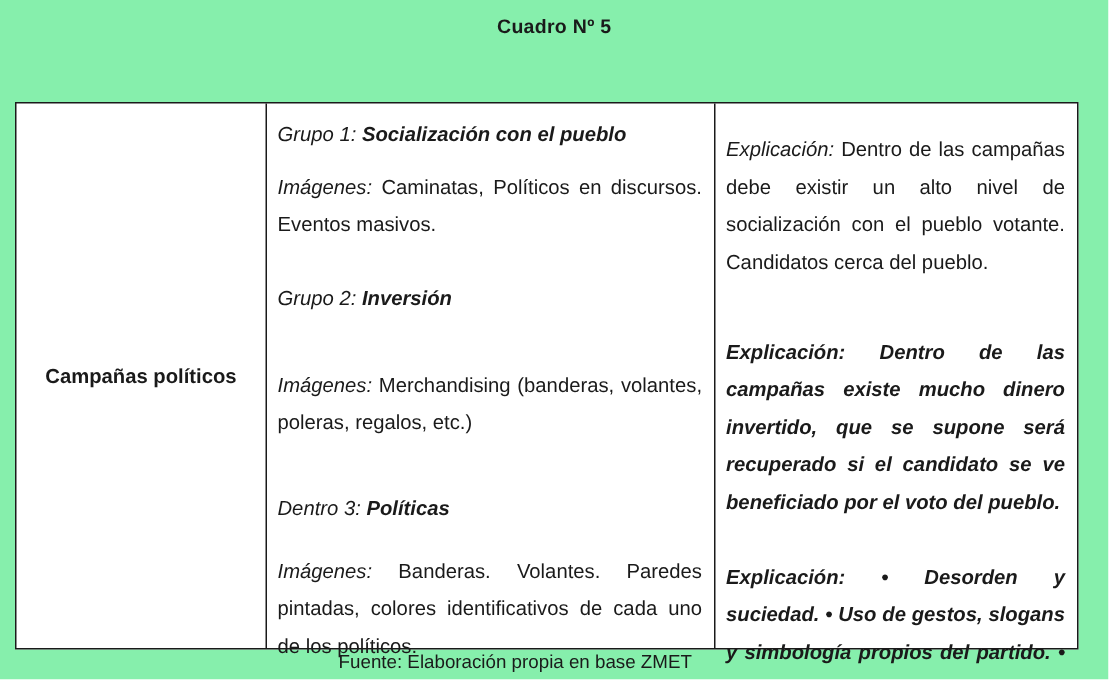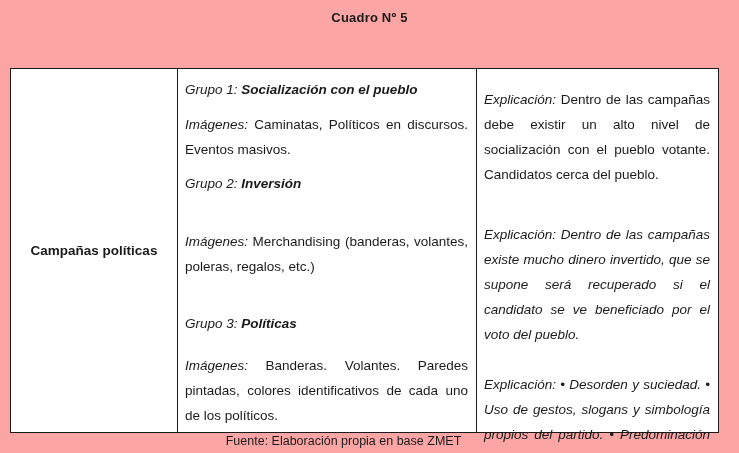--- a/index.html
+++ b/index.html
@@ -4,21 +4,21 @@
 <style>
   * { box-sizing: border-box; }
   html, body {
     margin: 0; padding: 0;
     width: 739px; height: 453px;
     background: #ffffff;
     color: #1a1a1a;
     font-family: "Liberation Sans", sans-serif;
     overflow: hidden;
   }
-  .page { position: relative; width: 739px; height: 453px; background: #fca5a5; }
+  .page { position: relative; width: 739px; height: 453px; background: #86efac; }
 
   .doc-title, .doc-subtitle {
     position: absolute; left: 0; width: 739px;
     text-align: center; font-weight: bold; font-size: 13px;
     letter-spacing: 0.2px;
   }
   .doc-title { top: 10px; }
   .doc-subtitle { top: 38px; }
 
   .tbl {
@@ -43,25 +43,25 @@
   }
   .cell-expl {
     flex: 1;
     padding: 6px 8px 0 7px;
   }
 
   p { margin: 0; font-size: 13.5px; line-height: 25px; }
   .lbl { font-style: italic; }
   .grp-name { font-weight: bold; font-style: italic; }
   .jst { text-align: justify; }
-  .italic-body { font-style: italic; }
+  .italic-body { font-style: italic; font-weight: bold; }
 
   .g1 { margin-top: 2px; }
   .i1 { margin-top: 10px; }
-  .g2 { margin-top: 9px; }
+  .g2 { margin-top: 24px; }
   .i2 { margin-top: 33px; }
   .g3 { margin-top: 32px; }
   .i3 { margin-top: 17px; }
 
   .e1 { margin-top: 12px; }
   .e2 { margin-top: 35px; }
   .e3 { margin-top: 25px; }
 
   .src-note {
     position: absolute; top: 434px; left: 0; width: 687px;
@@ -71,31 +71,31 @@
 </head>
 <body>
 
 <div class="page">
 
   <div class="doc-title">Cuadro Nº 5</div>
 
   <div class="tbl">
 
     <div class="cell cell-header">
-      <span>Campañas políticas</span>
+      <span>Campañas políticos</span>
     </div>
 
     <div class="cell cell-groups">
       <p class="g1"><span class="lbl">Grupo 1: </span><span class="grp-name">Socialización con el pueblo</span></p>
       <p class="i1 jst"><span class="lbl">Imágenes: </span><span>Caminatas, Políticos en discursos. Eventos masivos.</span></p>
 
       <p class="g2"><span class="lbl">Grupo 2: </span><span class="grp-name">Inversión</span></p>
       <p class="i2 jst"><span class="lbl">Imágenes: </span><span>Merchandising (banderas, volantes, poleras, regalos, etc.)</span></p>
 
-      <p class="g3"><span class="lbl">Grupo 3: </span><span class="grp-name">Políticas</span></p>
+      <p class="g3"><span class="lbl">Dentro 3: </span><span class="grp-name">Políticas</span></p>
       <p class="i3 jst"><span class="lbl">Imágenes: </span><span>Banderas. Volantes. Paredes pintadas, colores identificativos de cada uno de los políticos.</span></p>
     </div>
 
     <div class="cell cell-expl">
       <p class="e1 jst"><span class="lbl">Explicación: </span><span>Dentro de las campañas debe existir un alto nivel de socialización con el pueblo votante. Candidatos cerca del pueblo.</span></p>
 
       <p class="e2 jst italic-body"><span class="lbl">Explicación: </span><span>Dentro de las campañas existe mucho dinero invertido, que se supone será recuperado si el candidato se ve beneficiado por el voto del pueblo.</span></p>
 
       <p class="e3 jst italic-body"><span class="lbl">Explicación: </span><span>• Desorden y suciedad. • Uso de gestos, slogans y simbología propios del partido. • Predominación de colores rojo, azul y blanco.</span></p>
     </div>

